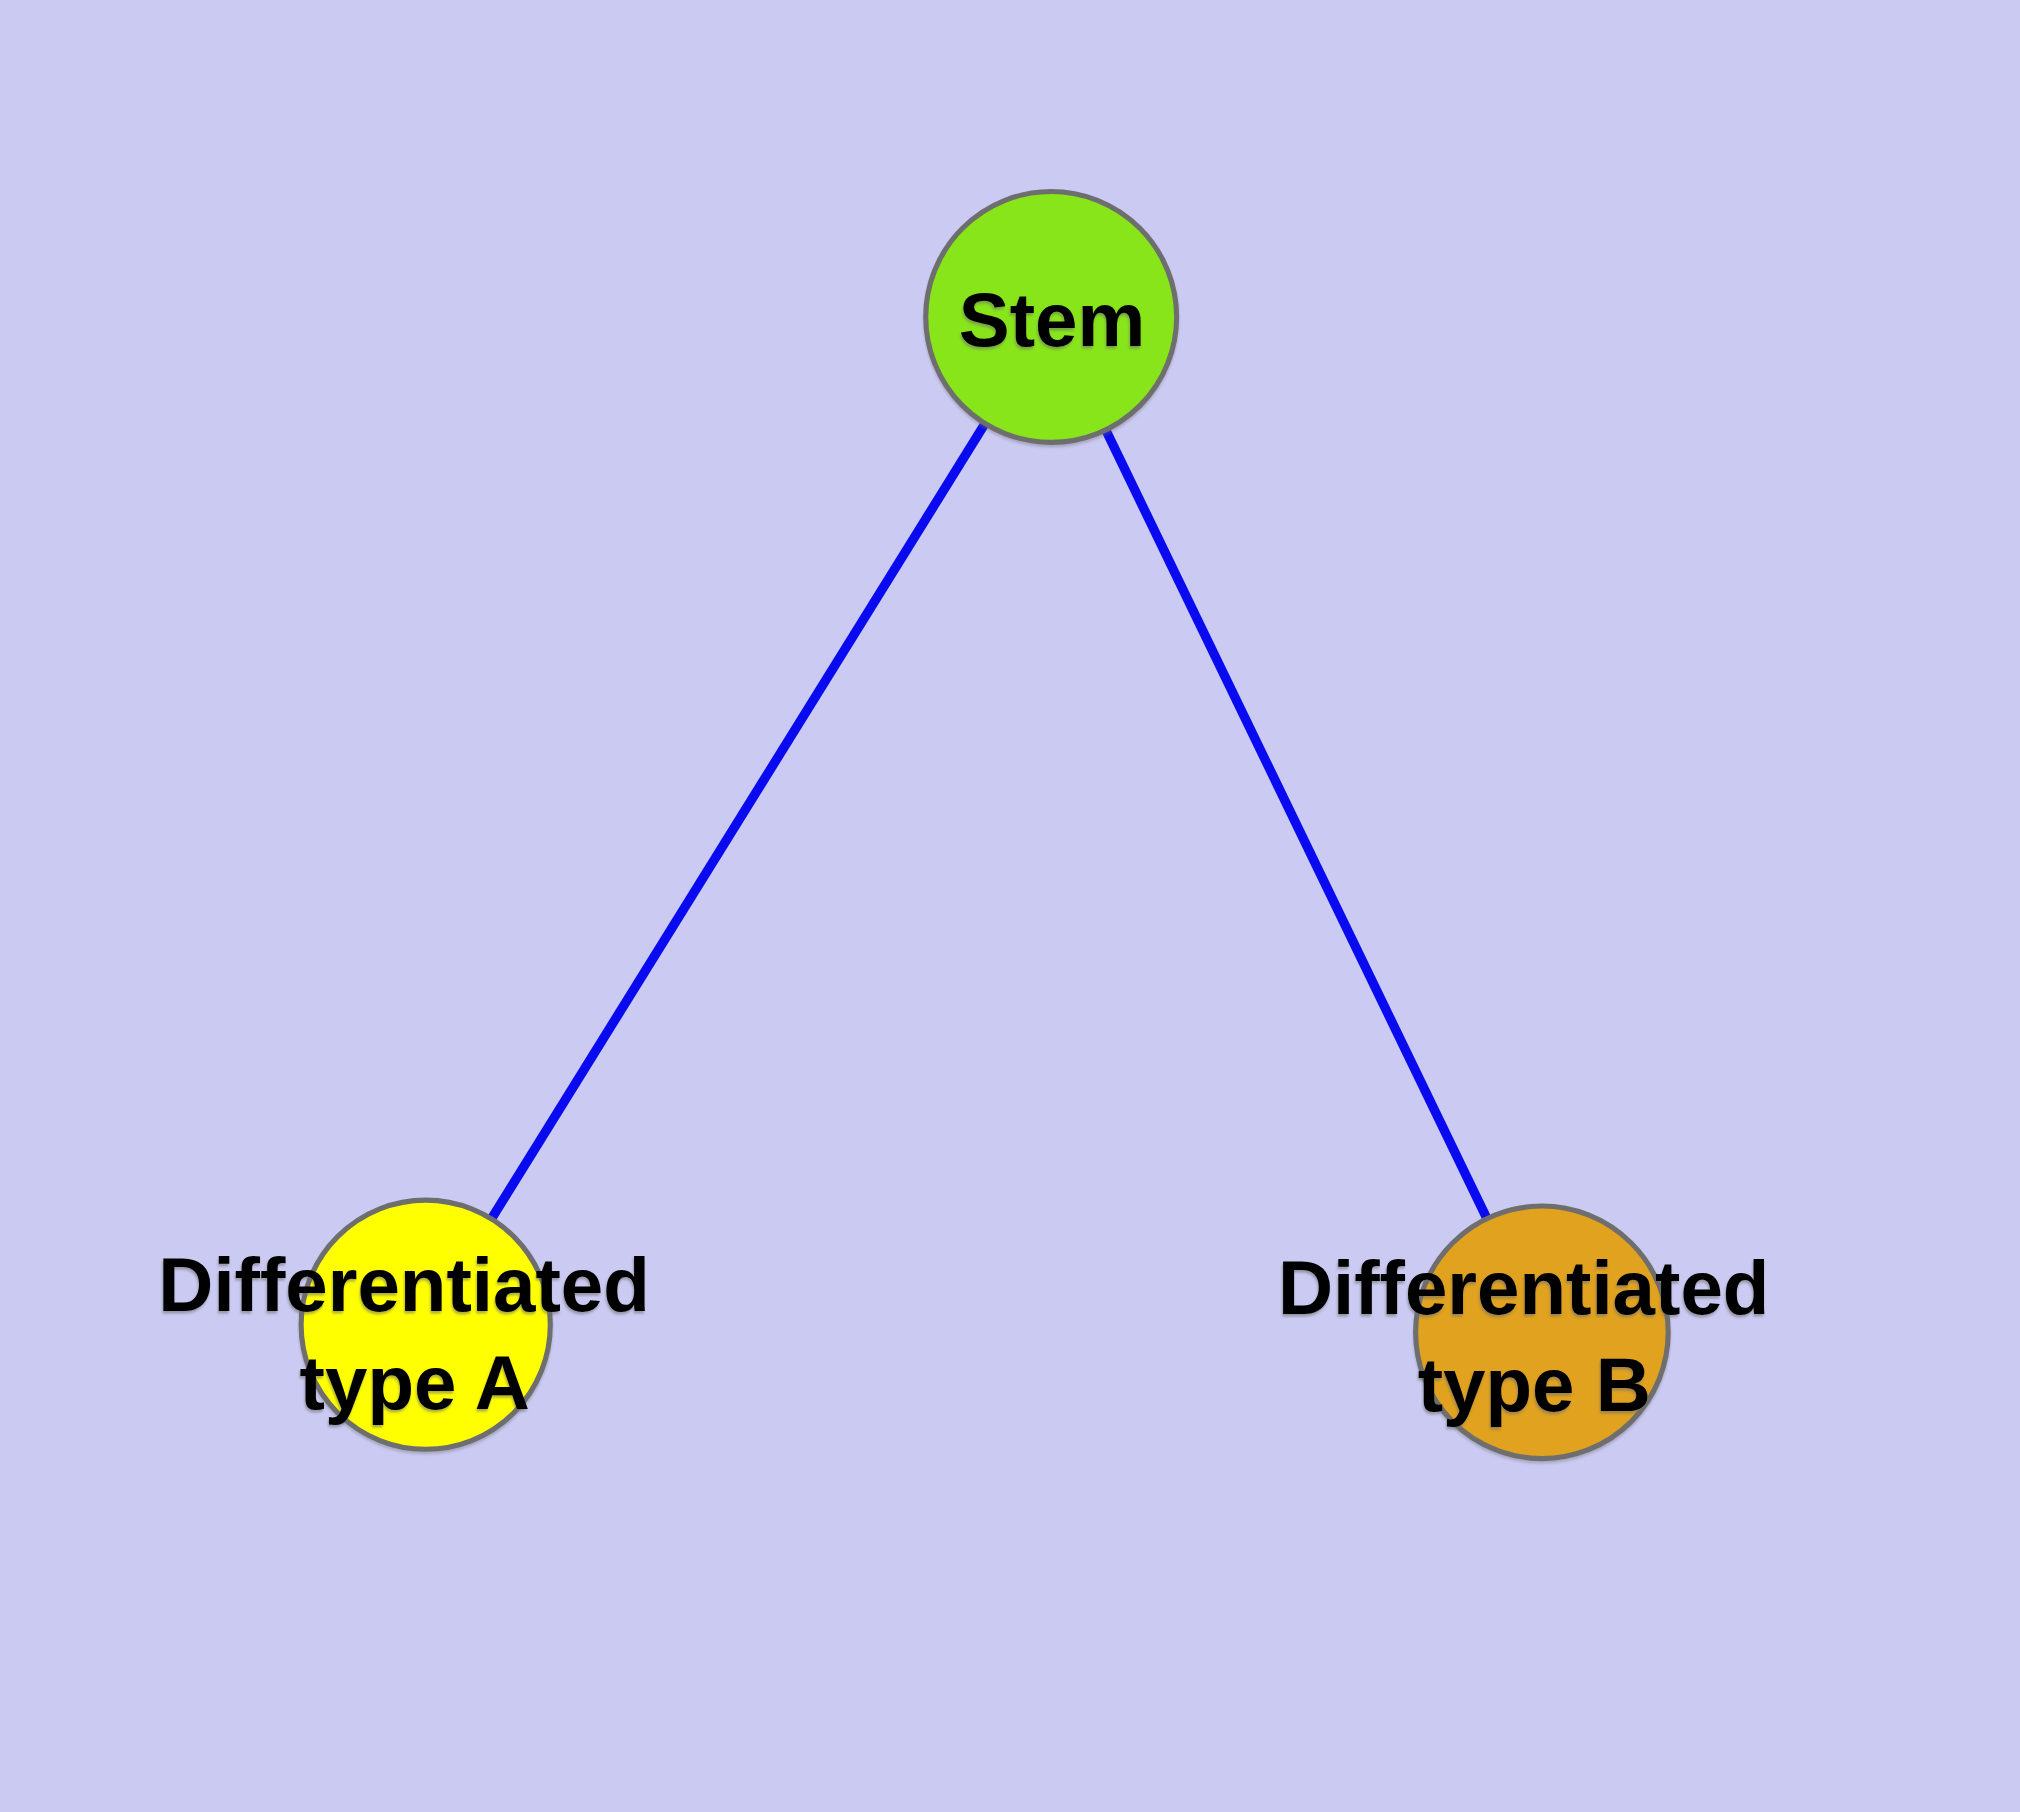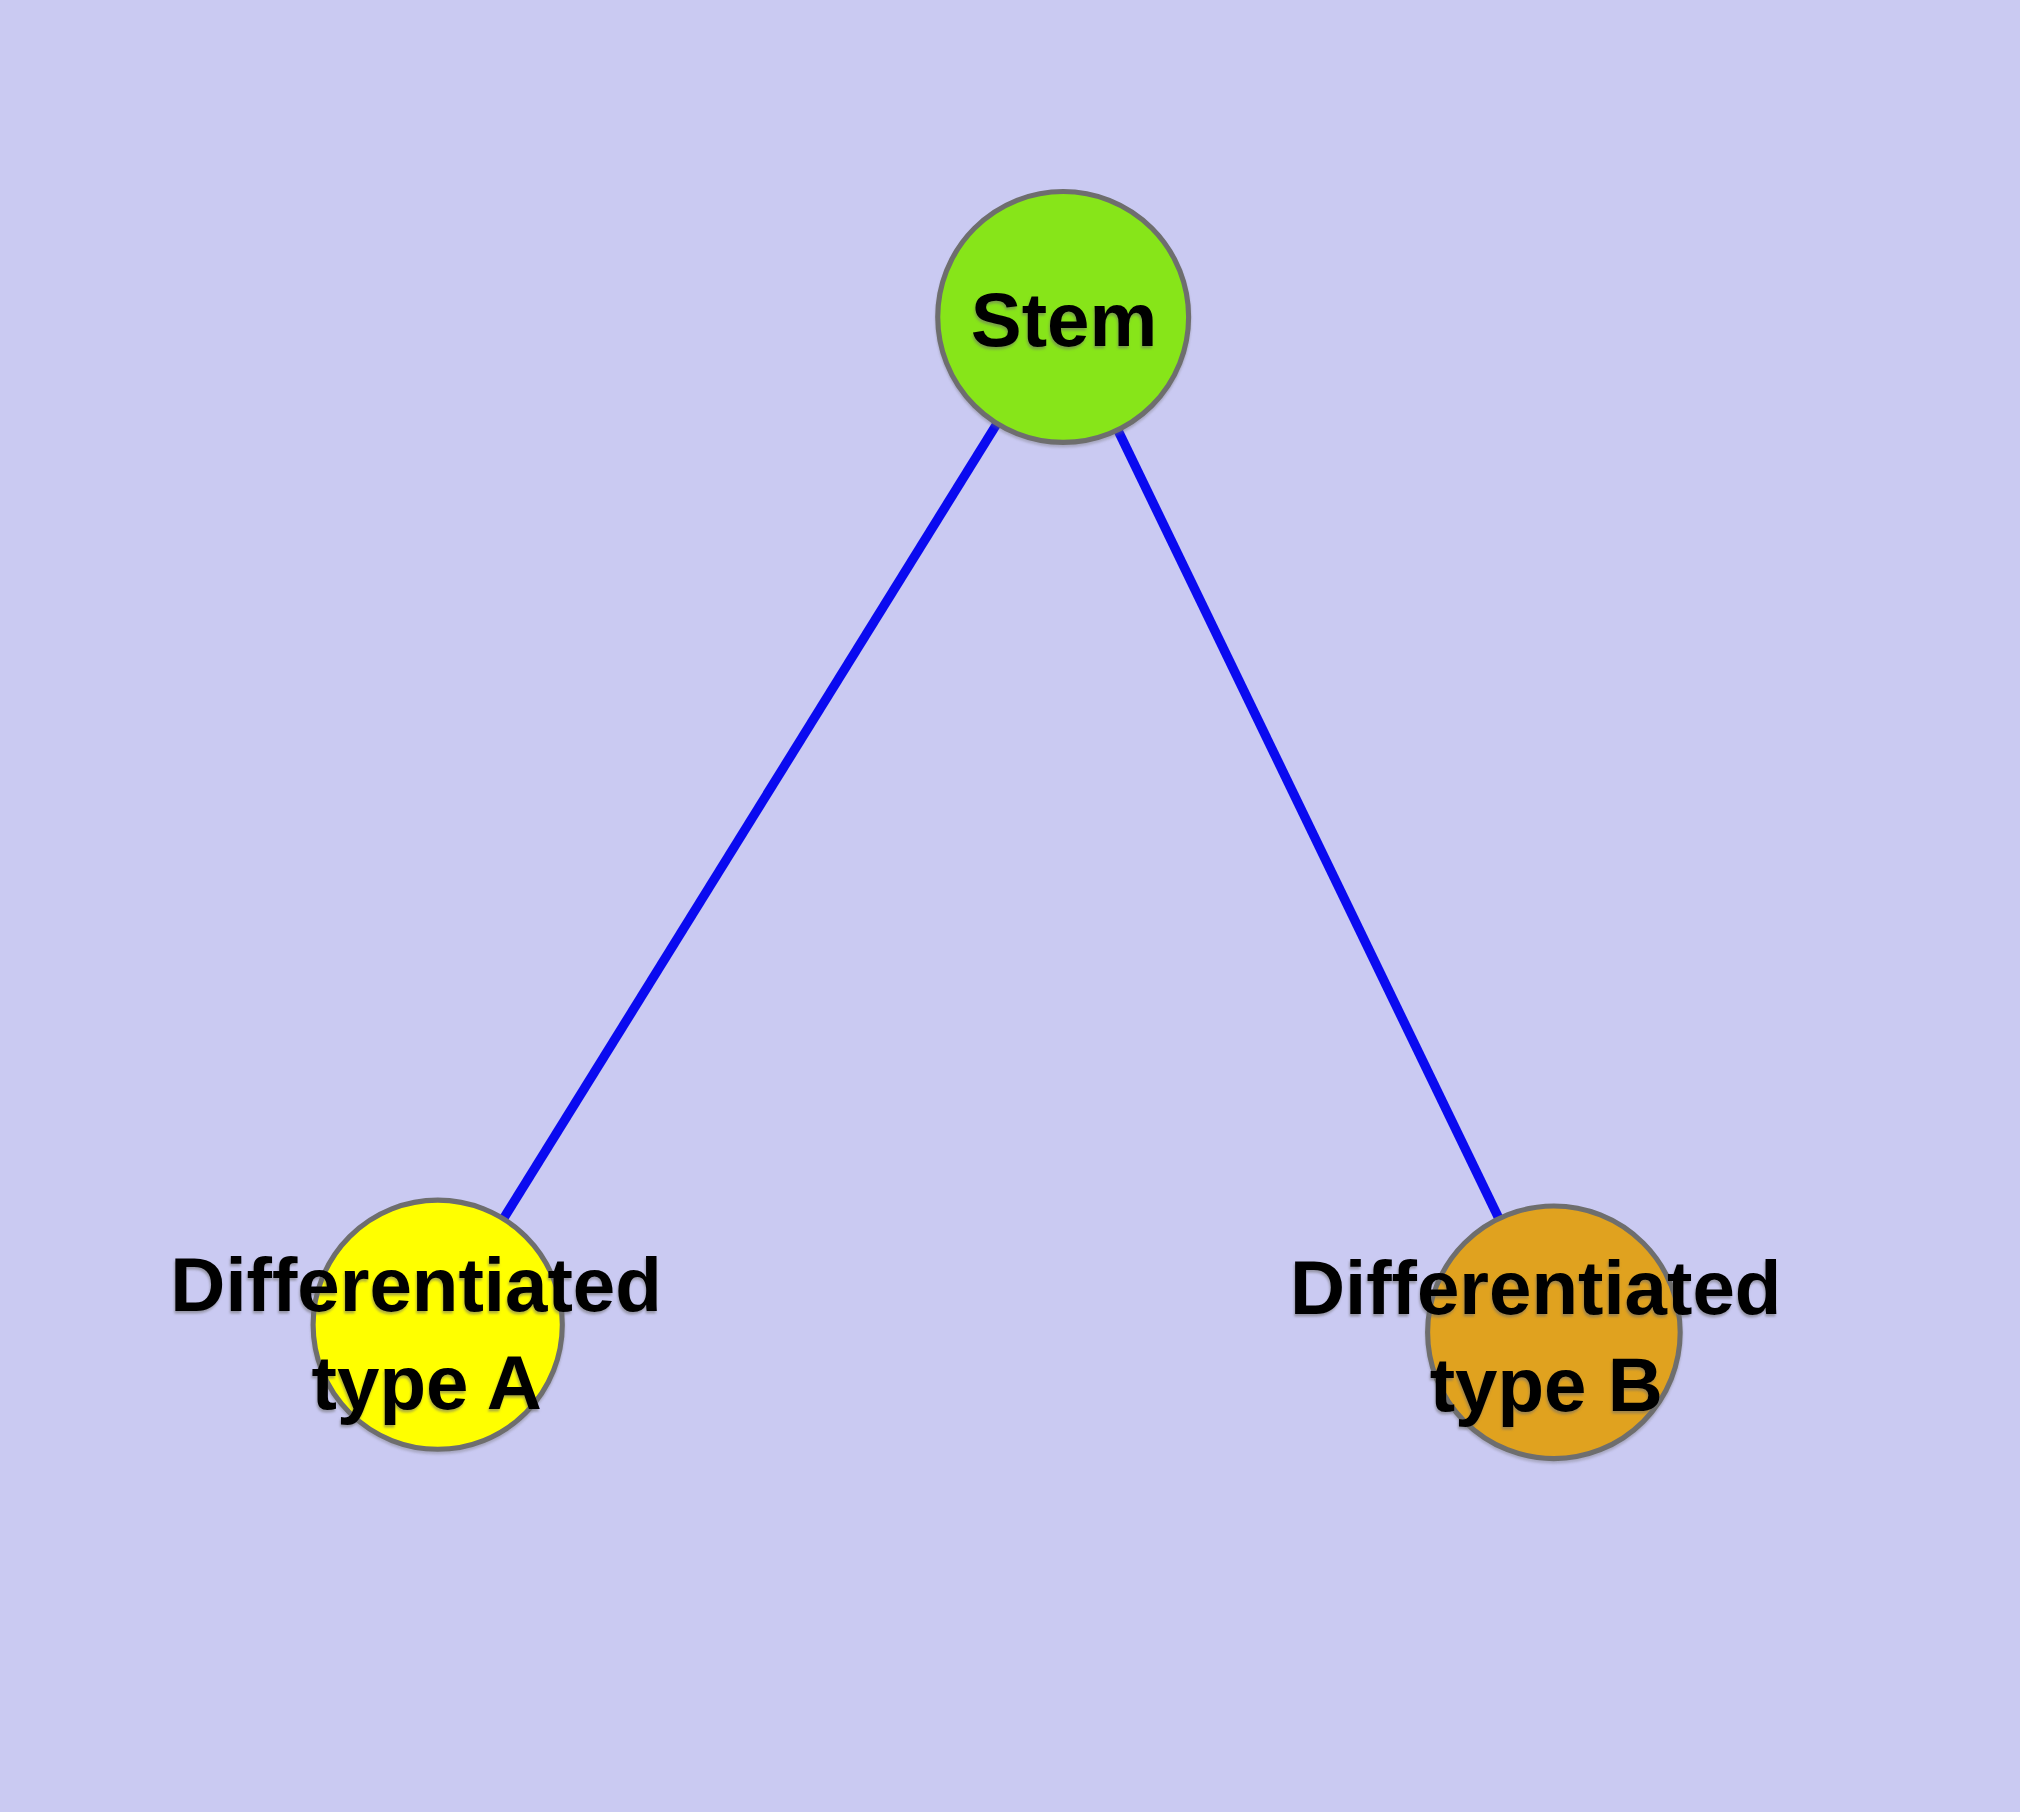--- a/index.html
+++ b/index.html
@@ -7,21 +7,20 @@
       padding: 0;
       width: 2021px;
       height: 1812px;
       background: #CACAF2;
       overflow: hidden;
     }
     .diagram-wrap {
       position: relative;
       width: 1808px;
       height: 1812px;
-      padding-left: 12px;
     }
     svg {
       display: block;
     }
     .edge-line {
       stroke-width: 11px;
       stroke-linecap: butt;
       fill: none;
     }
     .node-circle {

